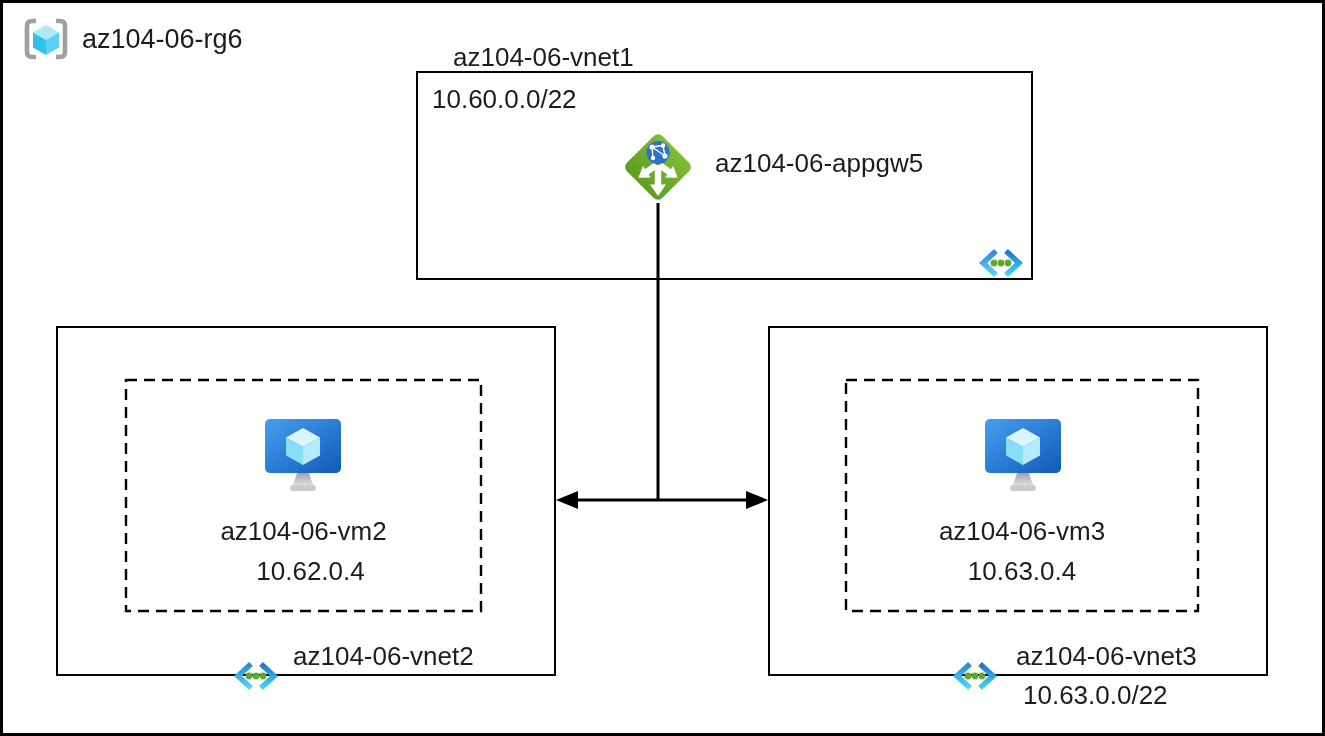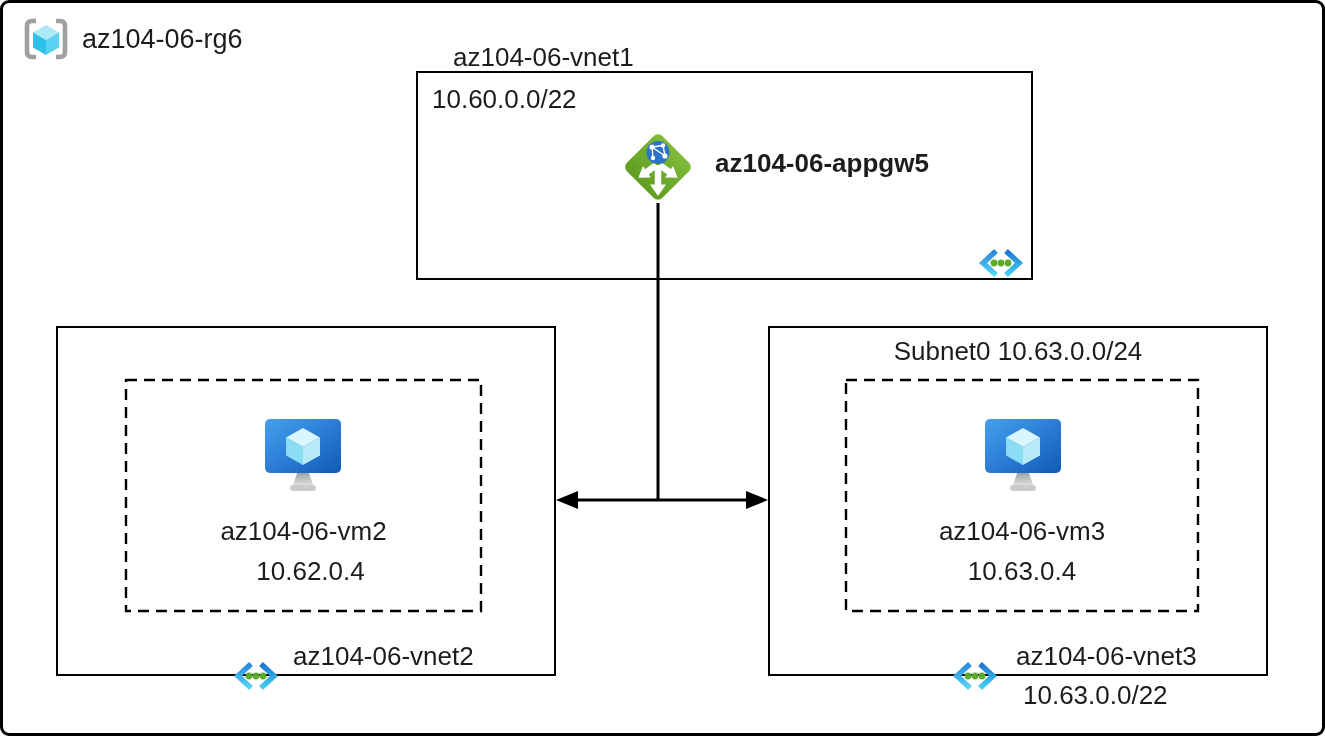--- a/index.html
+++ b/index.html
@@ -1,28 +1,28 @@
 <!DOCTYPE html>
 <html style="--ink: #1c1c1c; --line: #000000; --gw-green-light: #7FBA38; --gw-green-dark: #5F9E21; --globe-blue: #2C72C8; --dot-green: #5CA92C; --chev-blue-top: #2B87DB; --chev-cyan-bottom: #55D6F7; --vm-screen-light: #44A1EF; --vm-screen-dark: #1259B8; --rg-bracket-gray: #A0A0A0; --cube-top: #AEE9F8; --cube-left: #2FC0EC; --cube-right: #59D2F2;"><head>
 <meta charset="utf-8">
 <style>
   html,body{margin:0;padding:0;background:#fff;}
   .canvas{
     position:relative;width:1325px;height:736px;background:#fff;
-    border:3px solid #000;border-radius:9px;box-sizing:border-box;overflow:hidden;
+    border:3px solid #000;border-radius:0;box-sizing:border-box;overflow:hidden;
     font-family:"Liberation Sans","DejaVu Sans",sans-serif;color:var(--ink,#1c1c1c);
   }
   .abs{position:absolute;}
   .txt{font-size:26px;line-height:30px;white-space:nowrap;color:var(--ink,#1c1c1c);}
   .ctr{text-align:center;}
   .box{position:absolute;border:2px solid #000;box-sizing:border-box;background:transparent;}
   .rg-header{position:absolute;left:20px;top:15px;display:flex;align-items:center;gap:13px;}
   .rg-label{font-size:27px;}
   .gw-labels{position:absolute;left:712px;top:142px;}
-  .gw-labels .txt{line-height:36px;display:block;font-weight:bold;}
+  .gw-labels .txt{line-height:36px;display:block;}
   svg{display:block;}
   .overlay{position:absolute;left:0;top:0;pointer-events:none;}
 </style>
 </head>
 <body>
 
 <div class="canvas">
 
   <svg width="0" height="0" aria-hidden="true">
     <defs>
@@ -127,21 +127,20 @@
   <svg class="abs" style="left:227px;top:656px;" width="52" height="34" viewBox="0 0 52 34">
     <polyline points="21,5 8,17 21,29" fill="none" stroke="url(#gChevL)" stroke-width="5.5"></polyline>
     <polyline points="31,5 44,17 31,29" fill="none" stroke="url(#gChevR)" stroke-width="5.5"></polyline>
     <circle cx="19" cy="17" r="3.4" fill="#5CA92C"></circle>
     <circle cx="26" cy="17" r="3.4" fill="#5CA92C"></circle>
     <circle cx="33" cy="17" r="3.4" fill="#5CA92C"></circle>
   </svg>
   <div class="txt abs" style="left:290px;top:638px;">az104-06-vnet2</div>
 
   <div class="box" style="left:765px;top:323px;width:500px;height:350px;"></div>
-  <div class="txt abs ctr" style="left:765px;top:333px;width:500px;">Subnet0 10.63.0.0/24</div>
 
   <svg class="abs" style="left:980px;top:414px;" width="80" height="78" viewBox="0 0 80 78">
     <rect x="2" y="2" width="76" height="54" rx="5" fill="url(#gScreen)"></rect>
     <polygon points="40,11 57,20.5 40,30 23,20.5" fill="#D9F6FE"></polygon>
     <polygon points="23,20.5 40,30 40,48 23,38.5" fill="#8ADDF4"></polygon>
     <polygon points="57,20.5 40,30 40,48 57,38.5" fill="#B7EBFA"></polygon>
     <polygon points="34,56 46,56 50,68 30,68" fill="url(#gStand)"></polygon>
     <rect x="27" y="68" width="26" height="6" rx="3" fill="#C9CBCC"></rect>
   </svg>
 

